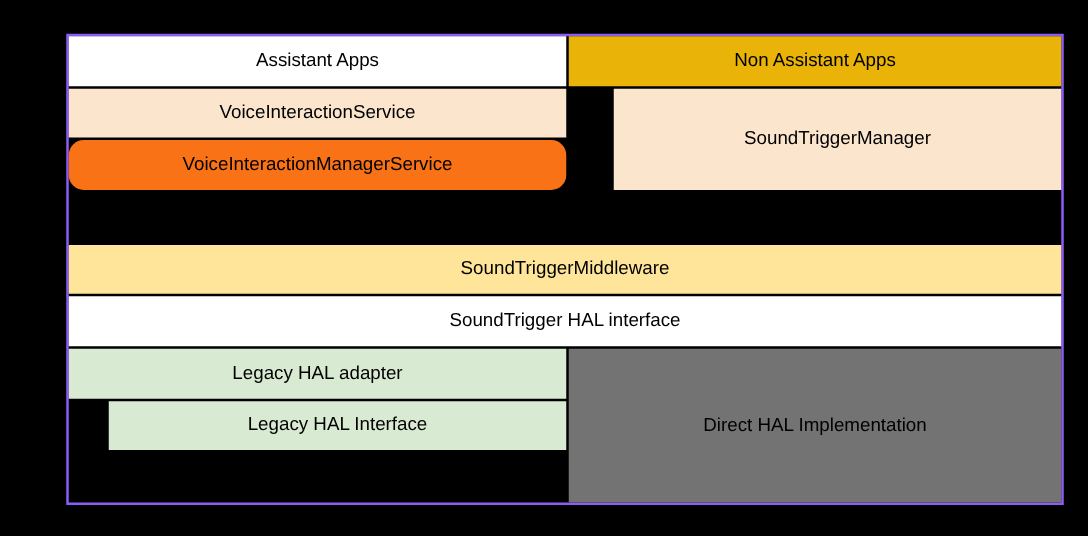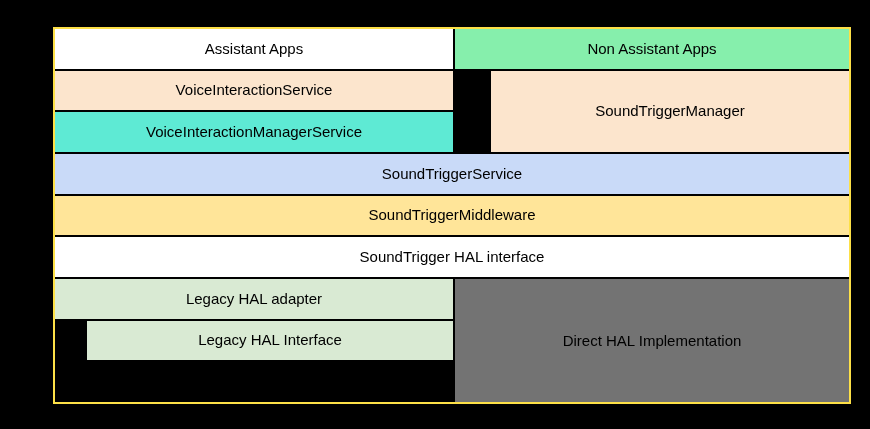--- a/index.html
+++ b/index.html
@@ -18,21 +18,21 @@
     position: absolute;
     left: 53px;
     top: 27px;
     width: 798px;
     height: 377px;
     display: grid;
     grid-template-columns: 398px 1fr;
     grid-template-rows: repeat(9, 1fr);
     gap: 2px;
     background: #000000;
-    border: 2px solid #fde047;
+    border: 2px solid #8b5cf6;
     box-sizing: border-box;
   }
   .cell {
     display: flex;
     align-items: center;
     justify-content: center;
     text-align: center;
     font-size: 15px;
     color: #000000;
     background: #ffffff;
@@ -50,23 +50,22 @@
   .c-lha                { grid-column: 1; grid-row: 7; }
   .c-dhi                { grid-column: 2; grid-row: 7 / span 3; }
   .c-lhif               { grid-column: 1; grid-row: 8; }
   .c-lhimp              { grid-column: 1; grid-row: 9; }
 </style>
 </head>
 <body>
 
 <div class="stack-diagram">
   <div class="cell c-assistant" style="background-color: rgb(255, 255, 255);">Assistant Apps</div>
-  <div class="cell c-non-assistant" style="background-color: #86efac;">Non Assistant Apps</div>
+  <div class="cell c-non-assistant" style="background-color: #eab308;">Non Assistant Apps</div>
   <div class="cell c-vis" style="background-color: rgb(252, 229, 205); text-align: right;">VoiceInteractionService</div>
   <div class="cell c-stm" style="background-color: rgb(252, 229, 205);">SoundTriggerManager</div>
-  <div class="cell c-vims" style="background-color: #5eead4;">VoiceInteractionManagerService</div>
-  <div class="cell c-sts" style="background-color: rgb(201, 218, 248);">SoundTriggerService</div>
+  <div class="cell c-vims" style="background-color: #f97316; border-radius: 12px;">VoiceInteractionManagerService</div>
   <div class="cell c-stmw" style="background-color: rgb(255, 229, 153);">SoundTriggerMiddleware</div>
   <div class="cell c-halif" style="background-color: rgb(255, 255, 255);">SoundTrigger HAL interface</div>
   <div class="cell c-lha" style="background-color: rgb(217, 234, 211);">Legacy HAL adapter</div>
   <div class="cell c-dhi" style="background-color: #737373;">Direct HAL Implementation</div>
   <div class="cell c-lhif" style="background-color: rgb(217, 234, 211); margin-left: 32px;">Legacy HAL Interface</div>
 </div>
 
 </body></html>

